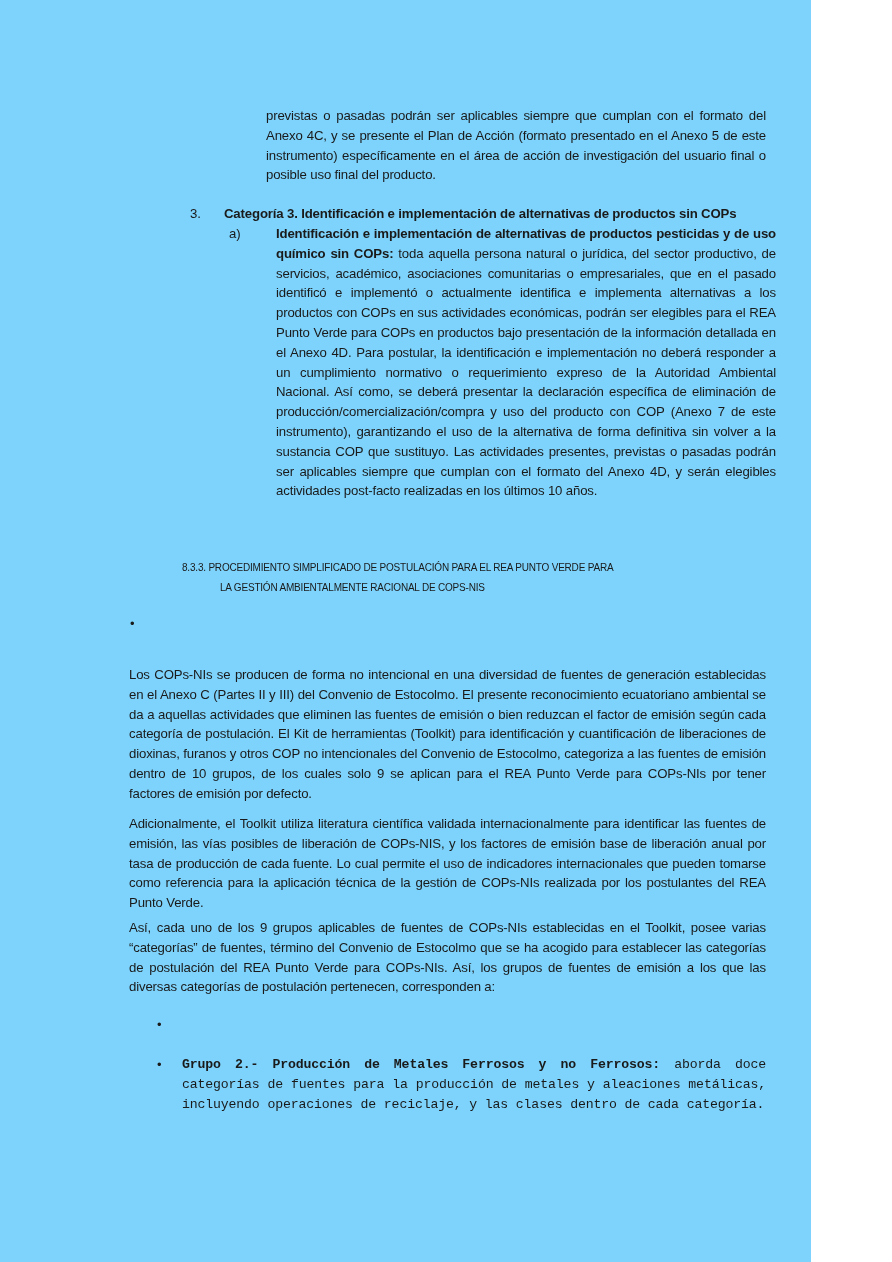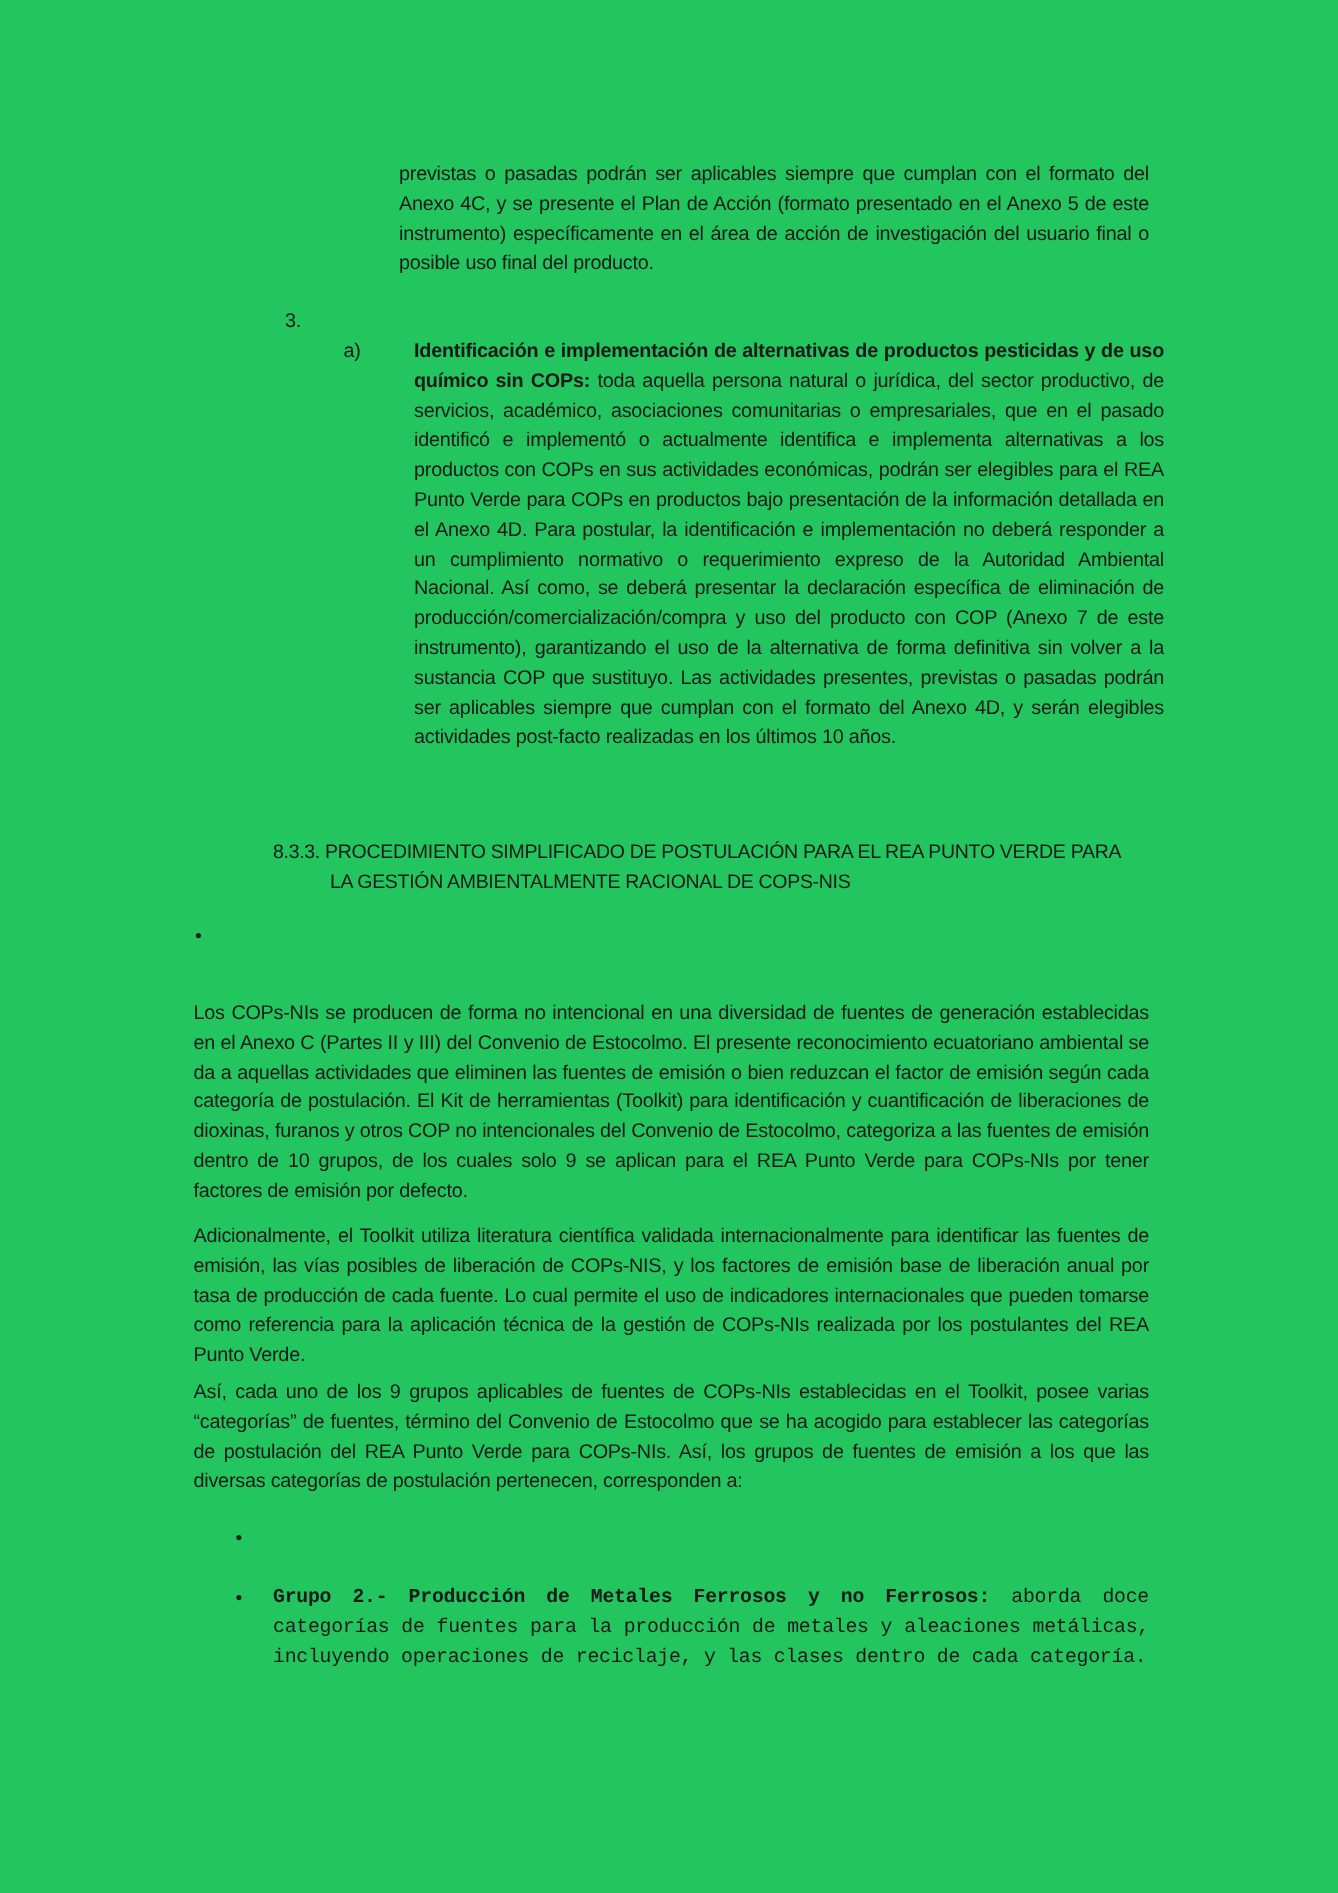--- a/index.html
+++ b/index.html
@@ -1,34 +1,35 @@
 <!DOCTYPE html>
 <html><head>
 <meta charset="utf-8">
 <style>
   html, body { margin: 0; padding: 0; background: #ffffff; }
   body { width: 892px; height: 1262px; position: relative; overflow: hidden;
          font-family: "Liberation Sans", sans-serif; color: #1a1a1a; }
-  .page { position: absolute; left: 0; top: 0; width: 892px; height: 1262px; background: #22c55e; }
+  .page { position: absolute; left: 0; top: 0; width: 811px; height: 1262px; background: #7dd3fc; }
   .txt { font-size: 13.2px; line-height: 19.8px; letter-spacing: -0.15px; }
   .just { text-align: justify; }
   .blk { position: absolute; }
   b { font-weight: bold; }
   .num { position: absolute; }
   .bullet { position: absolute; font-size: 13px; }
-  .heading { font-size: 13px; line-height: 19.8px; letter-spacing: -0.2px; }
+  .heading { font-size: 10px; line-height: 19.8px; letter-spacing: -0.2px; }
 </style>
 </head>
 <body>
 
 <div class="page">
 
   <div class="blk txt just" style="left:266px; top:106px; width:500px;">previstas o pasadas podrán ser aplicables siempre que cumplan con el formato del Anexo 4C, y se presente el Plan de Acción (formato presentado en el Anexo 5 de este instrumento) específicamente en el área de acción de investigación del usuario final o posible uso final del producto.</div>
 
   <div class="num txt" style="left:190px; top:204px;">3.</div>
+  <div class="blk txt" style="left:224px; top:204px; width:560px; font-weight:bold;">Categoría 3. Identificación e implementación de alternativas de productos sin COPs</div>
 
   <div class="num txt" style="left:229px; top:224px;">a)</div>
   <div class="blk txt just" style="left:276px; top:224px; width:500px;">
     <b>Identificación e implementación de alternativas de productos pesticidas y de uso químico sin COPs:</b><span> toda aquella persona natural o jurídica, del sector productivo, de servicios, académico, asociaciones comunitarias o empresariales, que en el pasado identificó e implementó o actualmente identifica e implementa alternativas a los productos con COPs en sus actividades económicas, podrán ser elegibles para el REA Punto Verde para COPs en productos bajo presentación de la información detallada en el Anexo 4D. Para postular, la identificación e implementación no deberá responder a un cumplimiento normativo o requerimiento expreso de la Autoridad Ambiental Nacional. Así como, se deberá presentar la declaración específica de eliminación de producción/comercialización/compra y uso del producto con COP (Anexo 7 de este instrumento), garantizando el uso de la alternativa de forma definitiva sin volver a la sustancia COP que sustituyo. Las actividades presentes, previstas o pasadas podrán ser aplicables siempre que cumplan con el formato del Anexo 4D, y serán elegibles actividades post-facto realizadas en los últimos 10 años.</span>
   </div>
 
   <div class="blk heading" style="left:182px; top:558px; width:600px;">
     <div>8.3.3. PROCEDIMIENTO SIMPLIFICADO DE POSTULACIÓN PARA EL REA PUNTO VERDE PARA</div>
     <div style="padding-left:38px;">LA GESTIÓN AMBIENTALMENTE RACIONAL DE COPS-NIS</div>
   </div>

